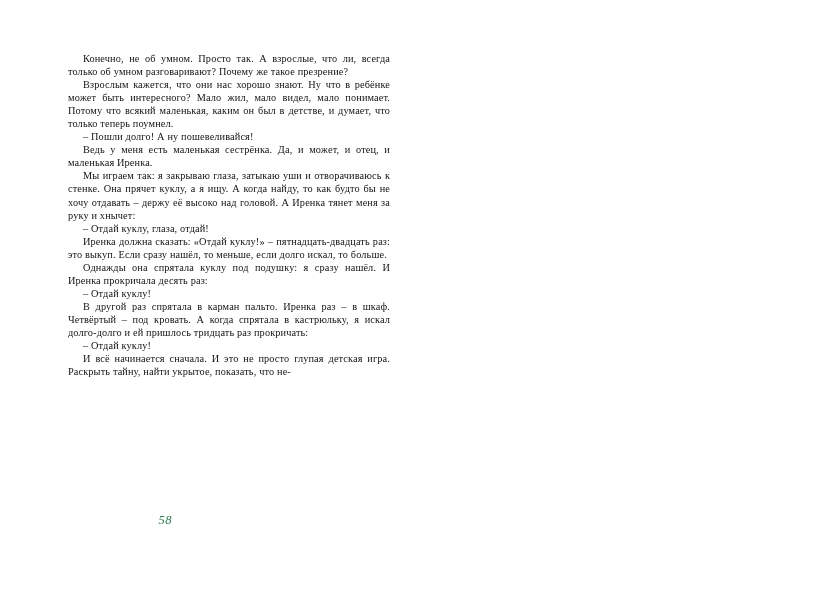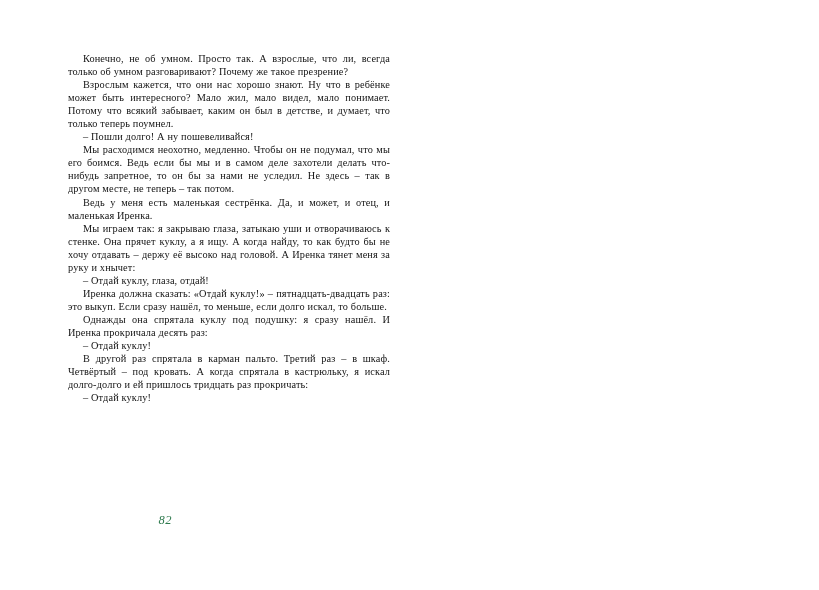--- a/index.html
+++ b/index.html
@@ -65,34 +65,34 @@
 </head>
 <body>
 
 <div id="page">
   <div class="spread">
 
     <div class="page-half">
 
       <div class="col left">
         <p>Конечно, не об умном. Просто так. А взрослые, что ли, всегда только об умном разговаривают? Почему же такое презрение?</p>
-        <p>Взрослым кажется, что они нас хорошо знают. Ну что в ребёнке может быть интересного? Мало жил, мало видел, мало понимает. Потому что всякий забывает, каким он был в детстве, и думает, что только теперь поумнел.</p>
+        <p>Взрослым кажется, что они нас хорошо знают. Ну что в ребёнке может быть интересного? Мало жил, мало видел, мало понимает. Потому что всякий маленькая, каким он был в детстве, и думает, что только теперь поумнел.</p>
         <p>– Пошли долго! А ну пошевеливайся!</p>
-        <p>Мы расходимся неохотно, медленно. Чтобы он не подумал, что мы его боимся. Ведь если бы мы и в самом деле захотели делать что-нибудь запретное, то он бы за нами не уследил. Не здесь – так в другом месте, не теперь – так потом.</p>
         <p>Ведь у меня есть маленькая сестрёнка. Да, и может, и отец, и маленькая Иренка.</p>
         <p>Мы играем так: я закрываю глаза, затыкаю уши и отворачиваюсь к стенке. Она прячет куклу, а я ищу. А когда найду, то как будто бы не хочу отдавать – держу её высоко над головой. А Иренка тянет меня за руку и хнычет:</p>
         <p>– Отдай куклу, глаза, отдай!</p>
         <p>Иренка должна сказать: «Отдай куклу!» – пятнадцать-двадцать раз: это выкуп. Если сразу нашёл, то меньше, если долго искал, то больше.</p>
         <p>Однажды она спрятала куклу под подушку: я сразу нашёл. И Иренка прокричала десять раз:</p>
         <p>– Отдай куклу!</p>
-        <p>В другой раз спрятала в карман пальто. Третий раз – в шкаф. Четвёртый – под кровать. А когда спрятала в кастрюльку, я искал долго-долго и ей пришлось тридцать раз прокричать:</p>
+        <p>В другой раз спрятала в карман пальто. Иренка раз – в шкаф. Четвёртый – под кровать. А когда спрятала в кастрюльку, я искал долго-долго и ей пришлось тридцать раз прокричать:</p>
         <p>– Отдай куклу!</p>
+        <p>И всё начинается сначала. И это не просто глупая детская игра. Раскрыть тайну, найти укрытое, показать, что не-</p>
       </div>
 
-      <div class="folio">82</div>
+      <div class="folio">58</div>
     </div>
 
     <div class="page-half">
 
       
 
       
       
 
     </div>

